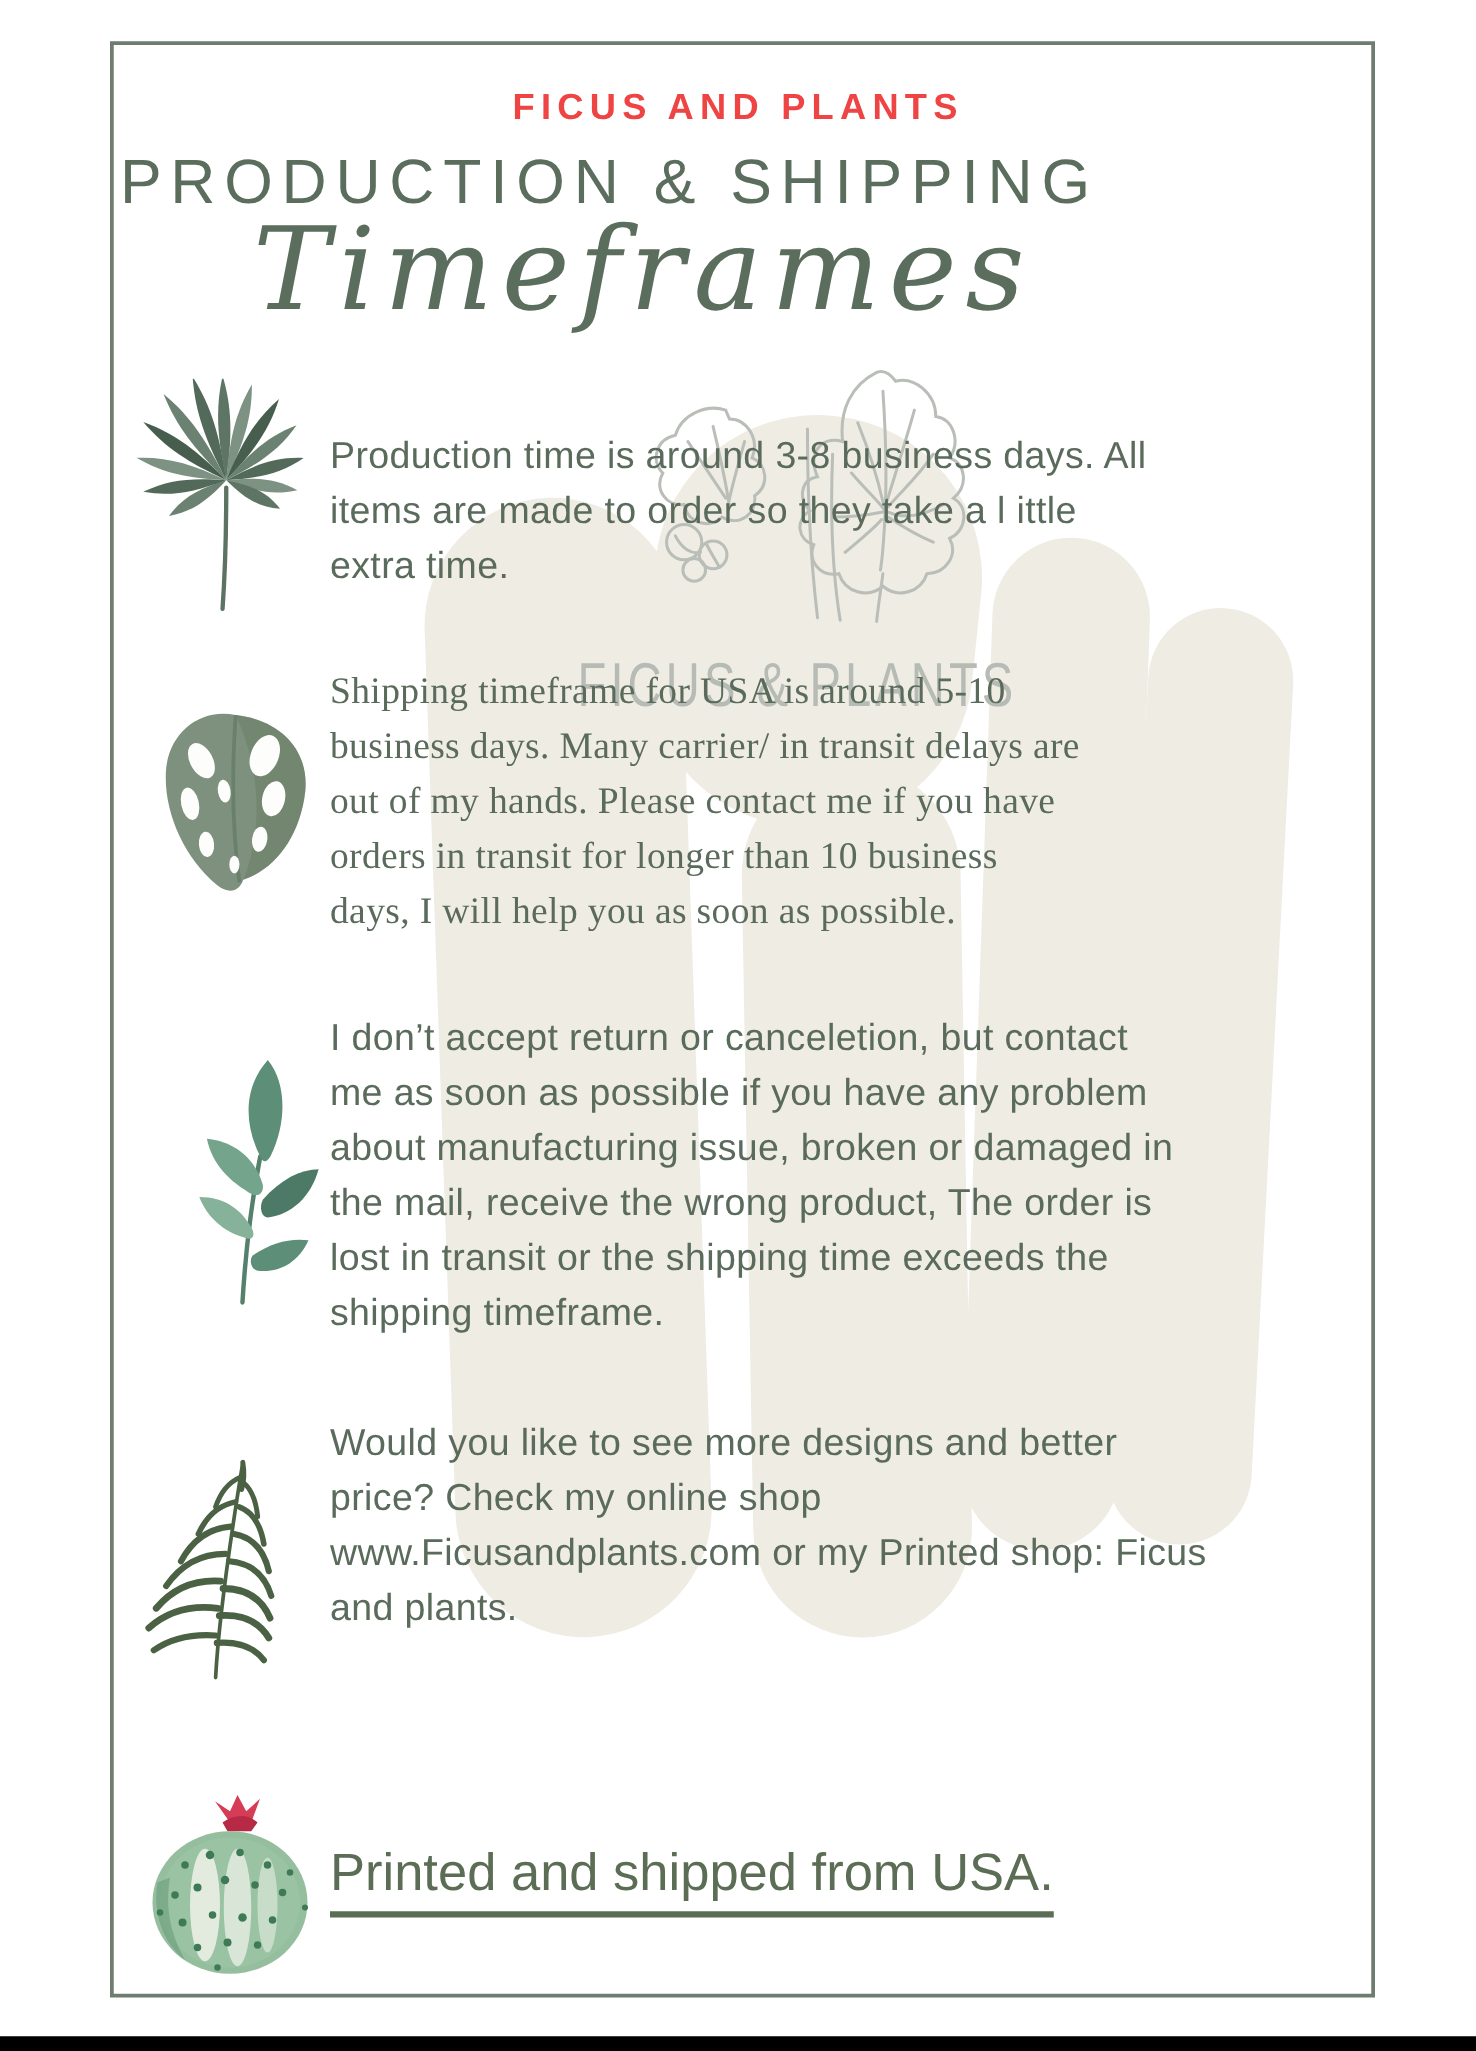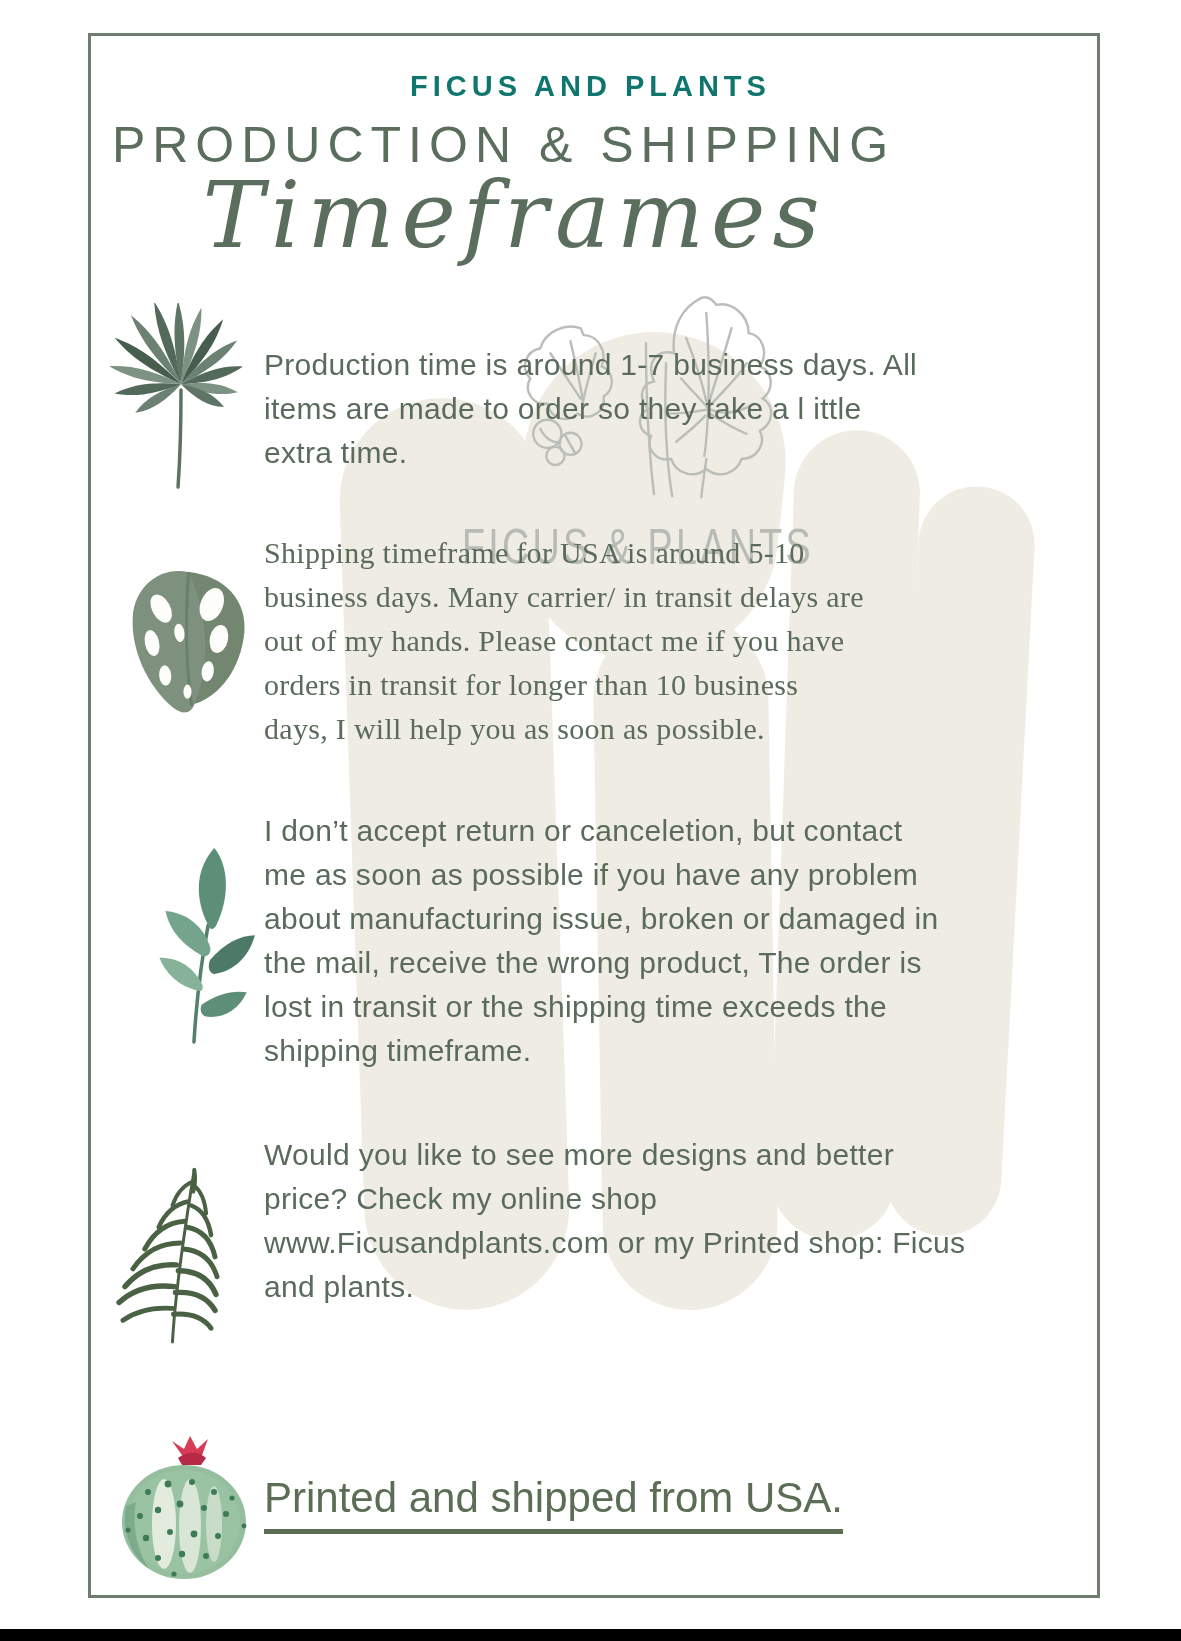--- a/index.html
+++ b/index.html
@@ -13,23 +13,23 @@
   .blob.b2{left:520px;top:332px;width:262px;height:330px;border-radius:130px;transform:rotate(6deg);}
   .blob.b3{left:598px;top:612px;width:175px;height:698px;border-radius:90px;transform:rotate(-1deg);}
   .blob.b4{left:782px;top:430px;width:126px;height:810px;border-radius:66px;transform:rotate(2deg);}
   .blob.b5{left:902px;top:486px;width:116px;height:750px;border-radius:62px;transform:rotate(3deg);}
   .lineart{position:absolute;left:495px;top:282px;width:312px;height:218px;}
   .wm-text{position:absolute;left:462px;top:518px;width:400px;
            font-size:46px;letter-spacing:4px;color:#b7bbb5;white-space:nowrap;
            transform:scale(0.82,1.08);transform-origin:left top;}
   
   .brand{position:absolute;left:0;top:70px;width:1181px;text-align:center;
-         font-size:29px;font-weight:700;letter-spacing:5px;color:#0f766e;}
+         font-size:29px;font-weight:700;letter-spacing:5px;color:#ef4444;}
   .title{position:absolute;left:0;top:116px;width:975px;text-align:center;
-         font-size:50px;font-weight:400;letter-spacing:7px;color:#5b6e5d;margin-left:16px;}
+         font-size:50px;font-weight:400;letter-spacing:7px;color:#5b6e5d;}
   .subtitle{position:absolute;left:0;top:162px;width:1029px;text-align:center;
             font-family:"DejaVu Serif",serif;font-style:italic;
             font-size:92px;letter-spacing:7px;color:#5b6e5d;}
   
   .para{position:absolute;left:264px;width:780px;white-space:pre-line;
         font-size:30px;line-height:44px;letter-spacing:0.3px;color:#5a6b5c;}
   .p1{top:343px;} .p2{top:531px;font-family:Liberation Serif, serif;} .p3{top:809px;} .p4{top:1133px;}
   .icon{position:absolute;}
   .i1{left:95px; top:303px;width:172px;height:188px;}
   .i2{left:122px;top:566px;width:132px;height:152px;}
@@ -89,21 +89,21 @@
         <path transform="rotate(-2) scale(1,0.96)" d="M0,0 C-6,-36 -7,-60 0,-88 C7,-60 6,-36 0,0 Z" fill="#5e7566"></path>
         <path transform="rotate(15) scale(1,0.91)" d="M0,0 C-6,-36 -7,-60 0,-88 C7,-60 6,-36 0,0 Z" fill="#7e9283"></path>
         <path transform="rotate(33) scale(1,0.89)" d="M0,0 C-6,-36 -7,-60 0,-88 C7,-60 6,-36 0,0 Z" fill="#475e4f"></path>
         <path transform="rotate(52) scale(1,0.82)" d="M0,0 C-6,-36 -7,-60 0,-88 C7,-60 6,-36 0,0 Z" fill="#6b8172"></path>
         <path transform="rotate(74) scale(1,0.74)" d="M0,0 C-6,-36 -7,-60 0,-88 C7,-60 6,-36 0,0 Z" fill="#53695a"></path>
         <path transform="rotate(98) scale(1,0.66)" d="M0,0 C-6,-36 -7,-60 0,-88 C7,-60 6,-36 0,0 Z" fill="#7e9283"></path>
         <path transform="rotate(118) scale(1,0.56)" d="M0,0 C-6,-36 -7,-60 0,-88 C7,-60 6,-36 0,0 Z" fill="#5e7566"></path>
       </g>
     </g>
   </svg>
-  <div class="para p1">Production time is around 1-7 business days. All
+  <div class="para p1">Production time is around 3-8 business days. All
 items are made to order so they take a l ittle
 extra time.</div>
 
   <svg class="icon i2" viewBox="0 0 125 150">
     <path d="M63,6 C35,0 10,20 8,50 C6,82 22,118 48,140 C58,148 66,145 69,136 C94,128 114,102 118,66 C121,34 99,10 63,6 Z" fill="#7e917e"></path>
     <path d="M63,6 C99,10 121,34 118,66 C114,102 94,128 69,136 C80,110 88,60 63,6 Z" fill="#66795f" opacity="0.45"></path>
     <path d="M63,6 C60,50 60,95 66,138" stroke="#69816c" stroke-width="3" fill="none"></path>
     <g fill="#fdfdfc">
       <ellipse cx="36" cy="42" rx="9" ry="15" transform="rotate(-28 36 42)"></ellipse>
       <ellipse cx="27" cy="76" rx="7" ry="13" transform="rotate(-12 27 76)"></ellipse>

